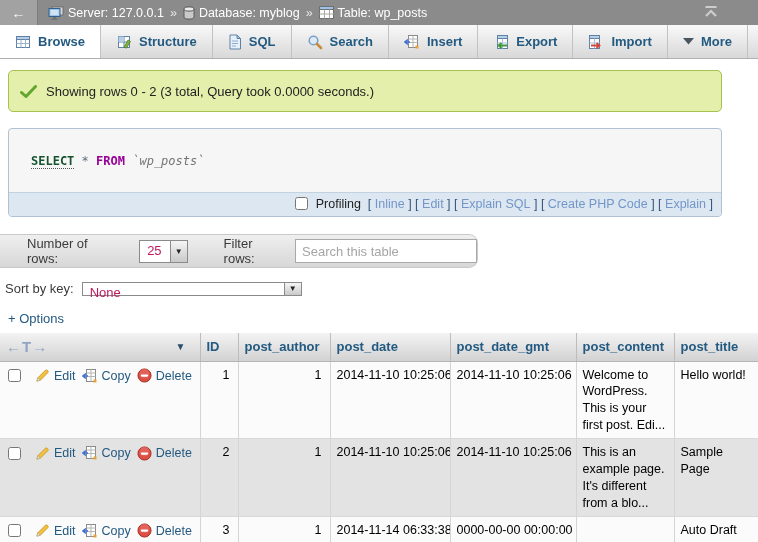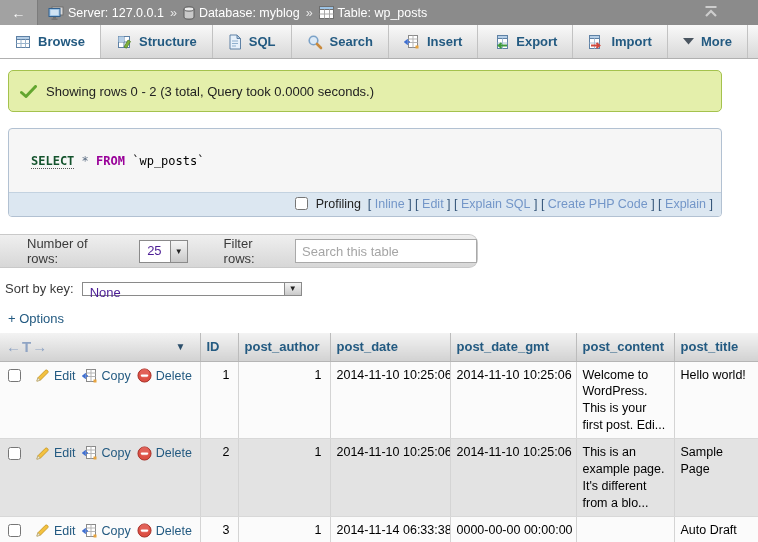--- a/index.html
+++ b/index.html
@@ -25,31 +25,31 @@
   
   .success { margin:11px 36px 0 8px; height:42px; background:#e4efab; border:1px solid #a4c24d; border-radius:5px;
     display:flex; align-items:center; padding-left:11px; gap:9px; color:#222; }
 
   
   .querybox { margin:16px 36px 0 8px; border:1px solid #b2c1d2; border-radius:4px; background:#f6f6f6; overflow:hidden; }
   .sqlline { padding:25px 10px 24px 22px; font-family:"DejaVu Sans Mono","Liberation Mono",monospace; font-size:12px; }
   .kw { color:#990099; font-weight:bold; }
   .kw-help { color:#14532d; font-weight:bold; border-bottom:1px dotted #555; cursor:help; }
   .punct { color:#5c6e84; }
-  .ident { color:#000000; }
+  .ident { color:#737373;font-style:italic; }
   .qtoolbar { background:#dce7f1; border-top:1px solid #c3d2e0; padding:4px 8px 5px; text-align:right; font-size:12.5px; color:#222; }
   .qtoolbar .brk { color:#35567a; }
   .qtoolbar a { color:#7396c8; text-decoration:none; cursor:pointer; }
   .qtoolbar input { vertical-align:-2px; margin-right:4px; }
 
   
   .rowsbar { margin:17px 0 0 0; width:478px; height:34px; border:1px solid #c9c9c9; border-left:none; border-radius:0 9px 9px 0;
     background:linear-gradient(#efefef,#d7d7d7); display:flex; align-items:center; padding-left:27px; color:#3a3a3a; }
   .fake-select { display:inline-flex; height:23px; background:#fff; border:1px solid #8a8a8a; cursor:pointer; align-items:stretch; }
-  .fake-select .val { padding:2px 8px 0 7px; color:#4c1d95; }
+  .fake-select .val { padding:2px 8px 0 7px; color:#be185d; }
   .fake-select .btn { width:17px; background:linear-gradient(#f5f5f5,#c9c9c9); border-left:1px solid #8a8a8a;
     display:flex; align-items:center; justify-content:center; font-size:8px; color:#222; }
   .filter-input { width:182px; height:24px; border:1px solid #a9a9a9; padding:0 6px; font-size:13px;
     font-family:"Liberation Sans",sans-serif; color:#333; }
   .filter-input::placeholder { color:#a5a5a5; }
   .sortrow { margin:13px 0 0 5px; display:flex; align-items:center; color:#3a3a3a; }
   .options-link { display:inline-block; margin:15px 0 5px 8px; color:#235a81; text-decoration:none; cursor:pointer; }
 
   
   table.grid { width:758px; table-layout:fixed; border-collapse:collapse; margin-top:2px; }

